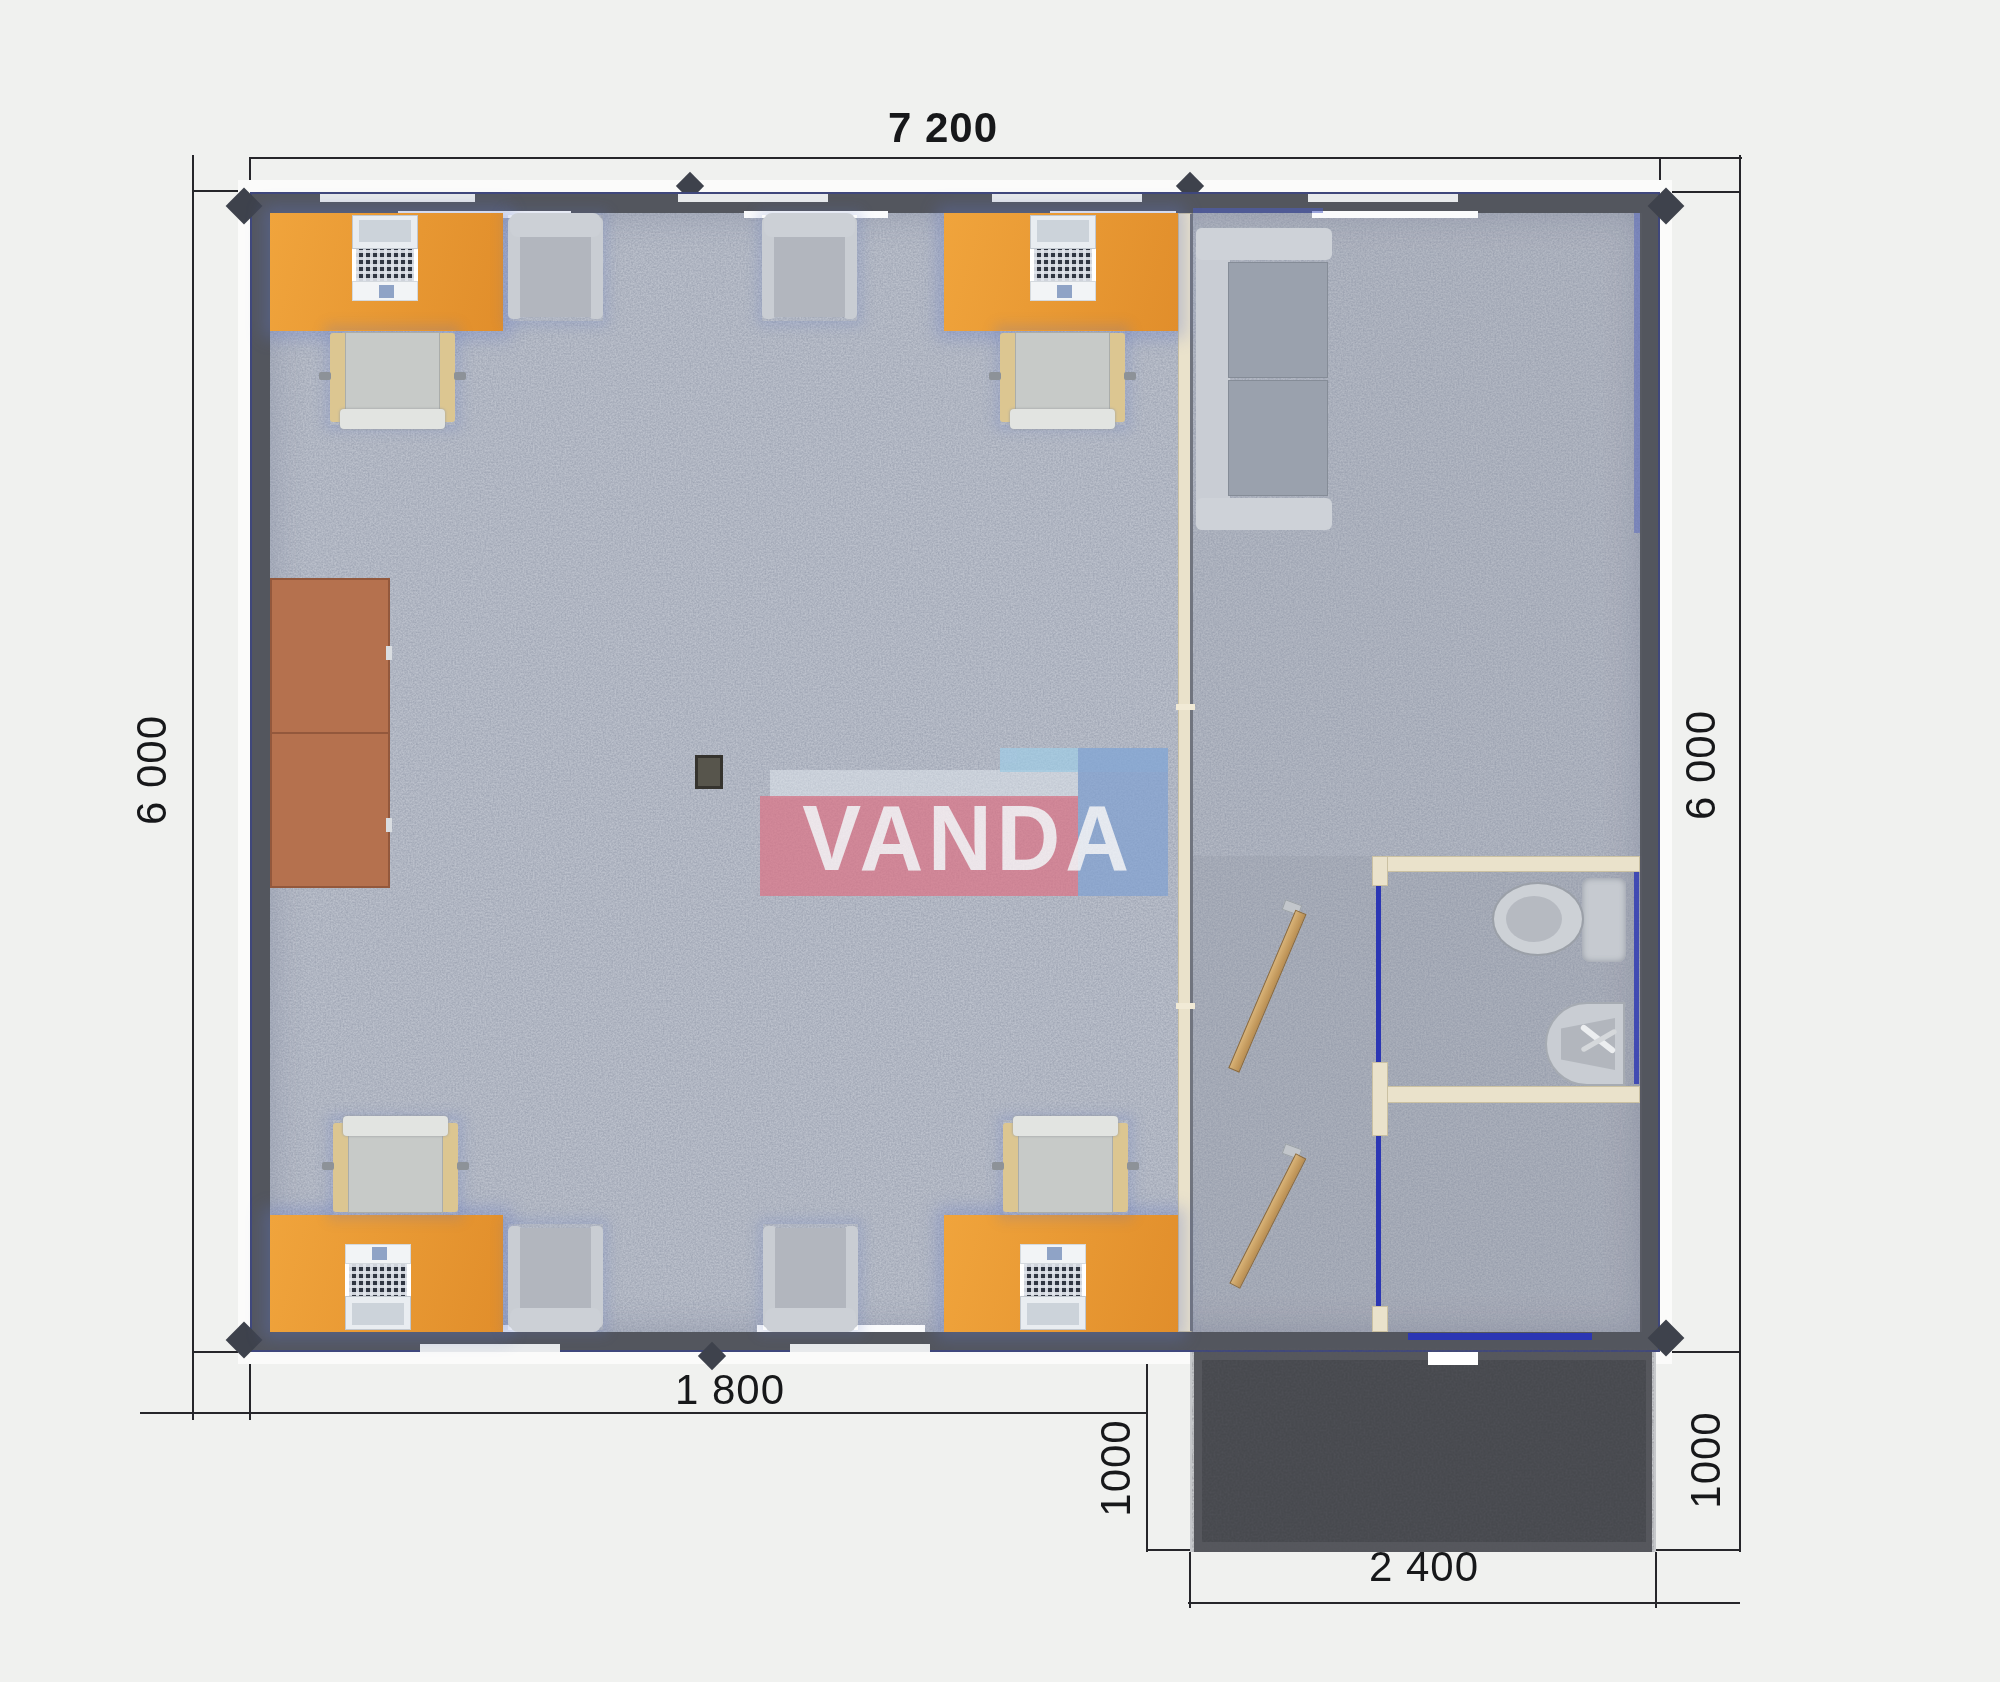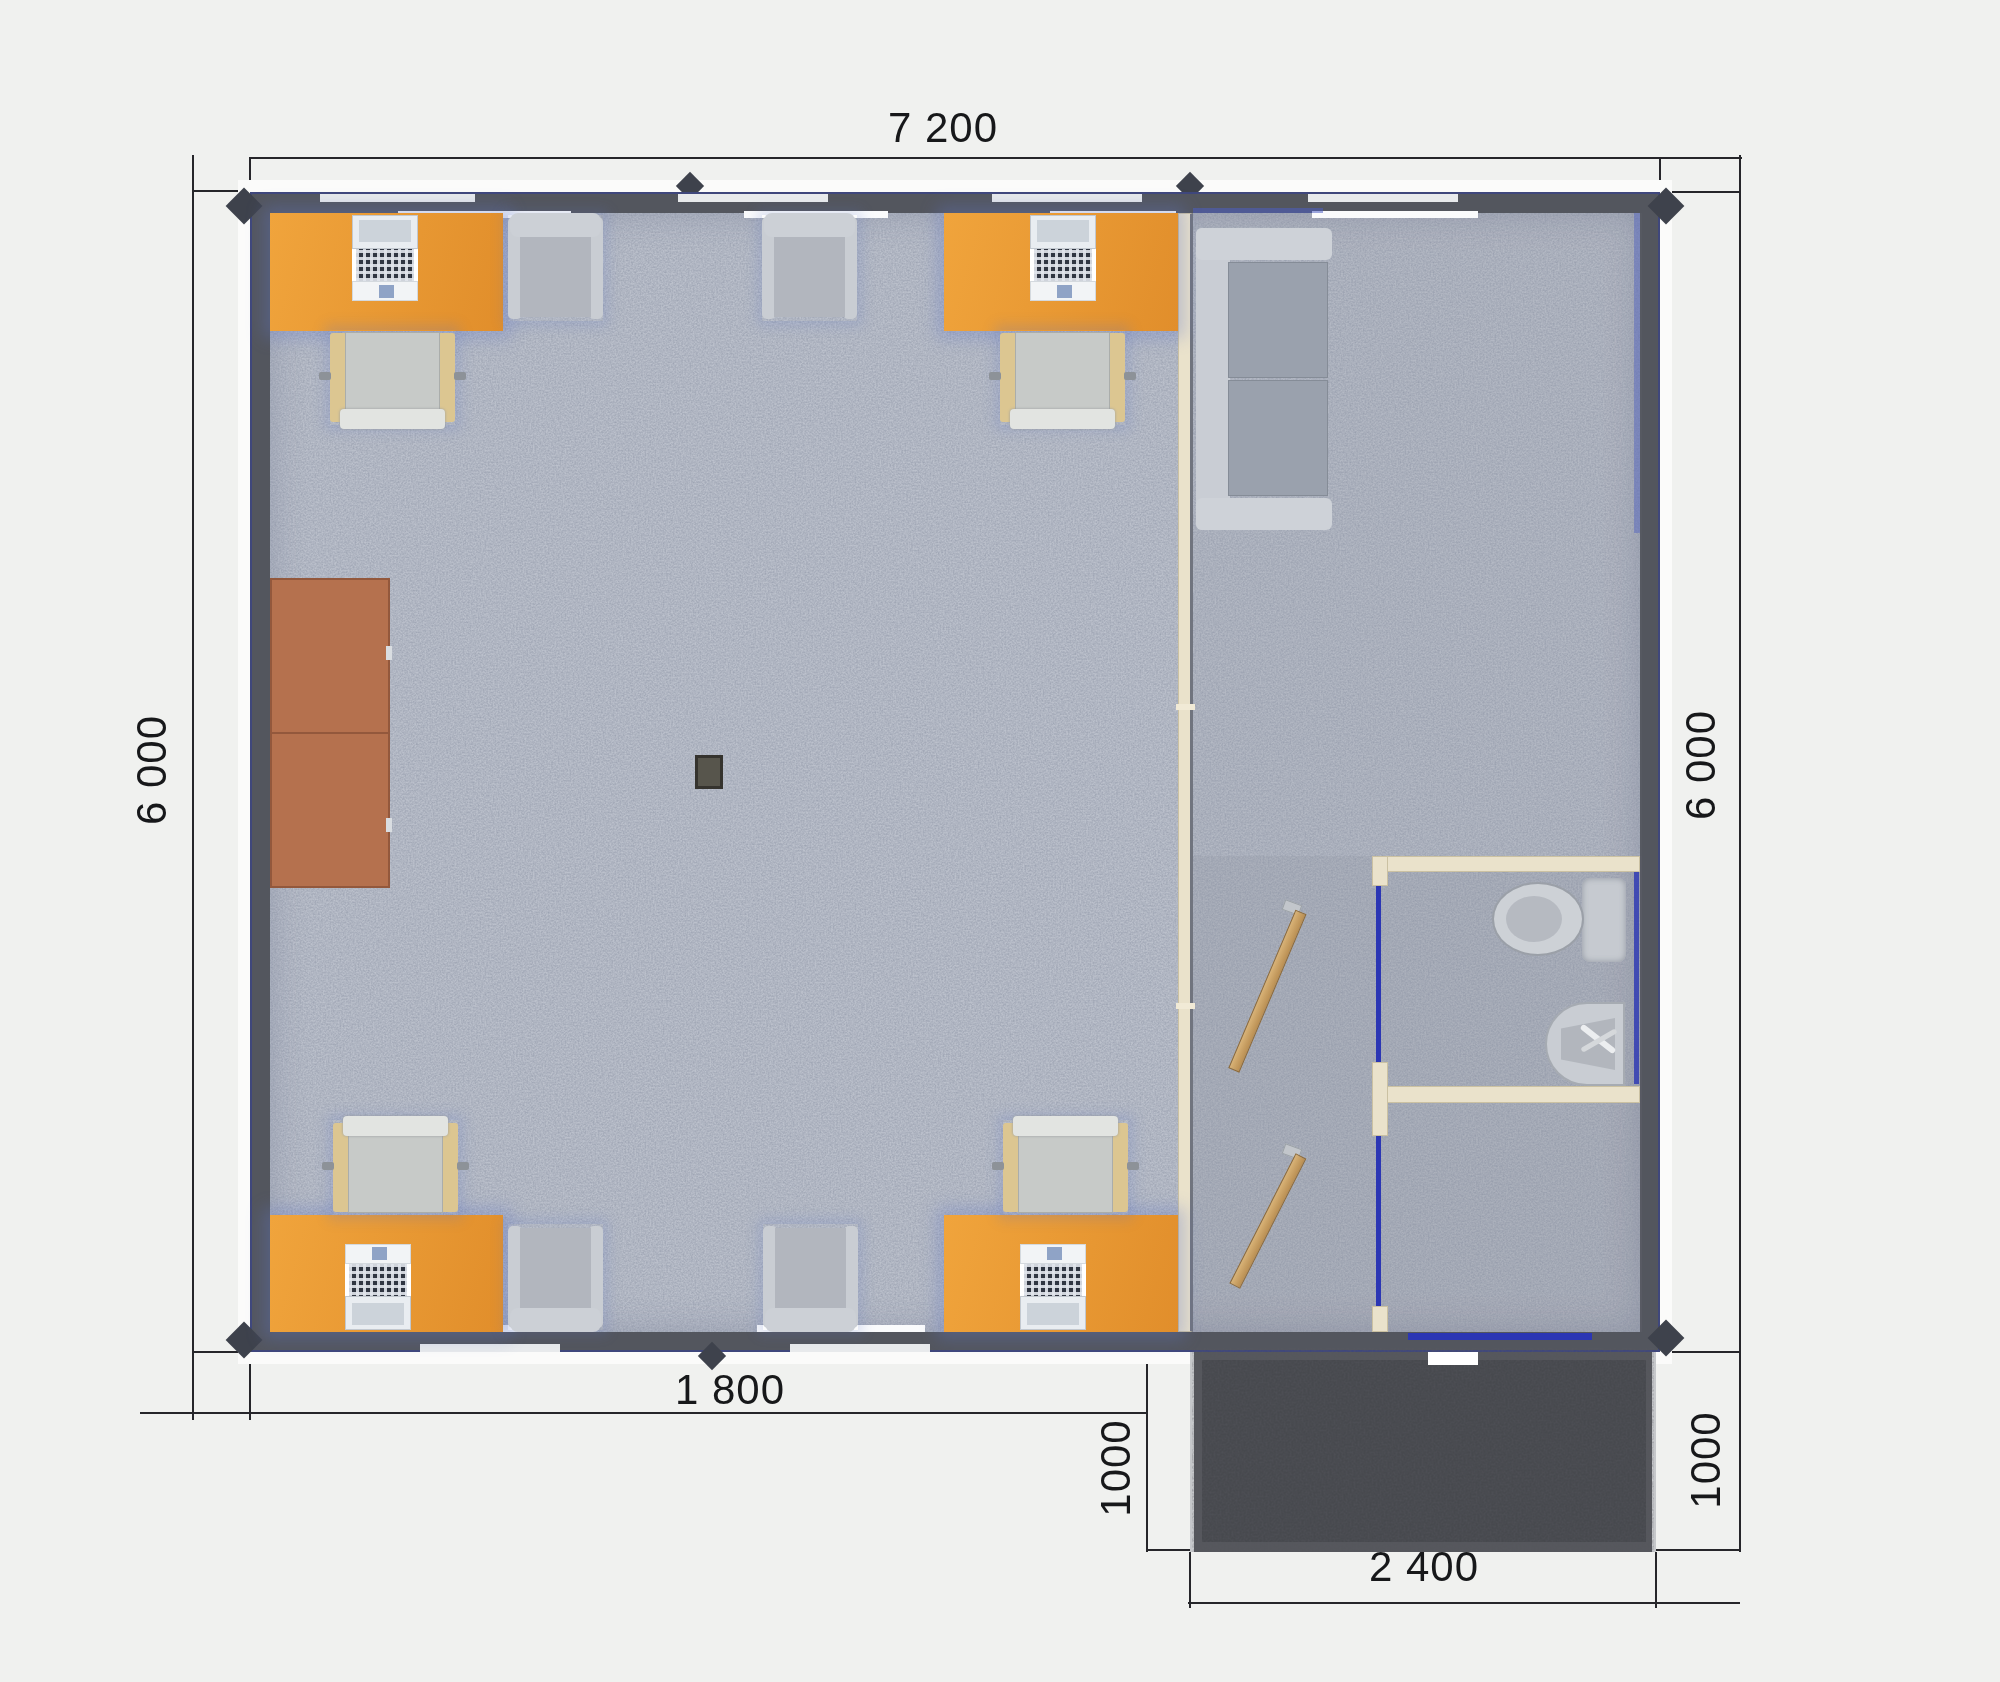--- a/index.html
+++ b/index.html
@@ -294,22 +294,29 @@
 
   <div class="abs" style="left:1545px;top:1002px;width:80px;height:84px;">
     <div class="abs" style="left:0;top:0;width:80px;height:84px;background:#c9cdd3;border:2px solid #a6abb2;
          border-radius:42px 0 0 42px;box-sizing:border-box;"></div>
     <div class="abs" style="left:16px;top:16px;width:54px;height:52px;background:#b2b6bd;
          clip-path:polygon(0 20%,100% 0,100% 100%,0 80%);"></div>
     <div class="abs" style="left:32px;top:34px;width:42px;height:6px;background:#eceef0;border-radius:3px;transform:rotate(38deg);"></div>
     <div class="abs" style="left:34px;top:36px;width:40px;height:5px;background:#d5d8db;border-radius:3px;transform:rotate(-30deg);"></div>
   </div>
 
-
-  <div class="dtext" style="left:943px;top:128px;">7 200</div>
+  <div class="logo">
+    <div class="logo-band"></div>
+    <div class="logo-band2"></div>
+    <div class="logo-pink"></div>
+    <div class="logo-rface"></div>
+    <div class="logo-text">VANDA</div>
+  </div>
+
+  <div class="dtext" style="left:943px;top:128px;font-weight:bold;">7 200</div>
   <div class="dtext vert" style="left:152px;top:770px;">6 000</div>
   <div class="dtext vert" style="left:1701px;top:765px;">6 000</div>
   <div class="dtext" style="left:730px;top:1390px;">1 800</div>
   <div class="dtext vert" style="left:1116px;top:1468px;">1000</div>
   <div class="dtext vert" style="left:1706px;top:1460px;">1000</div>
   <div class="dtext" style="left:1424px;top:1567px;">2 400</div>
 
 </div>
 
 </body></html>

